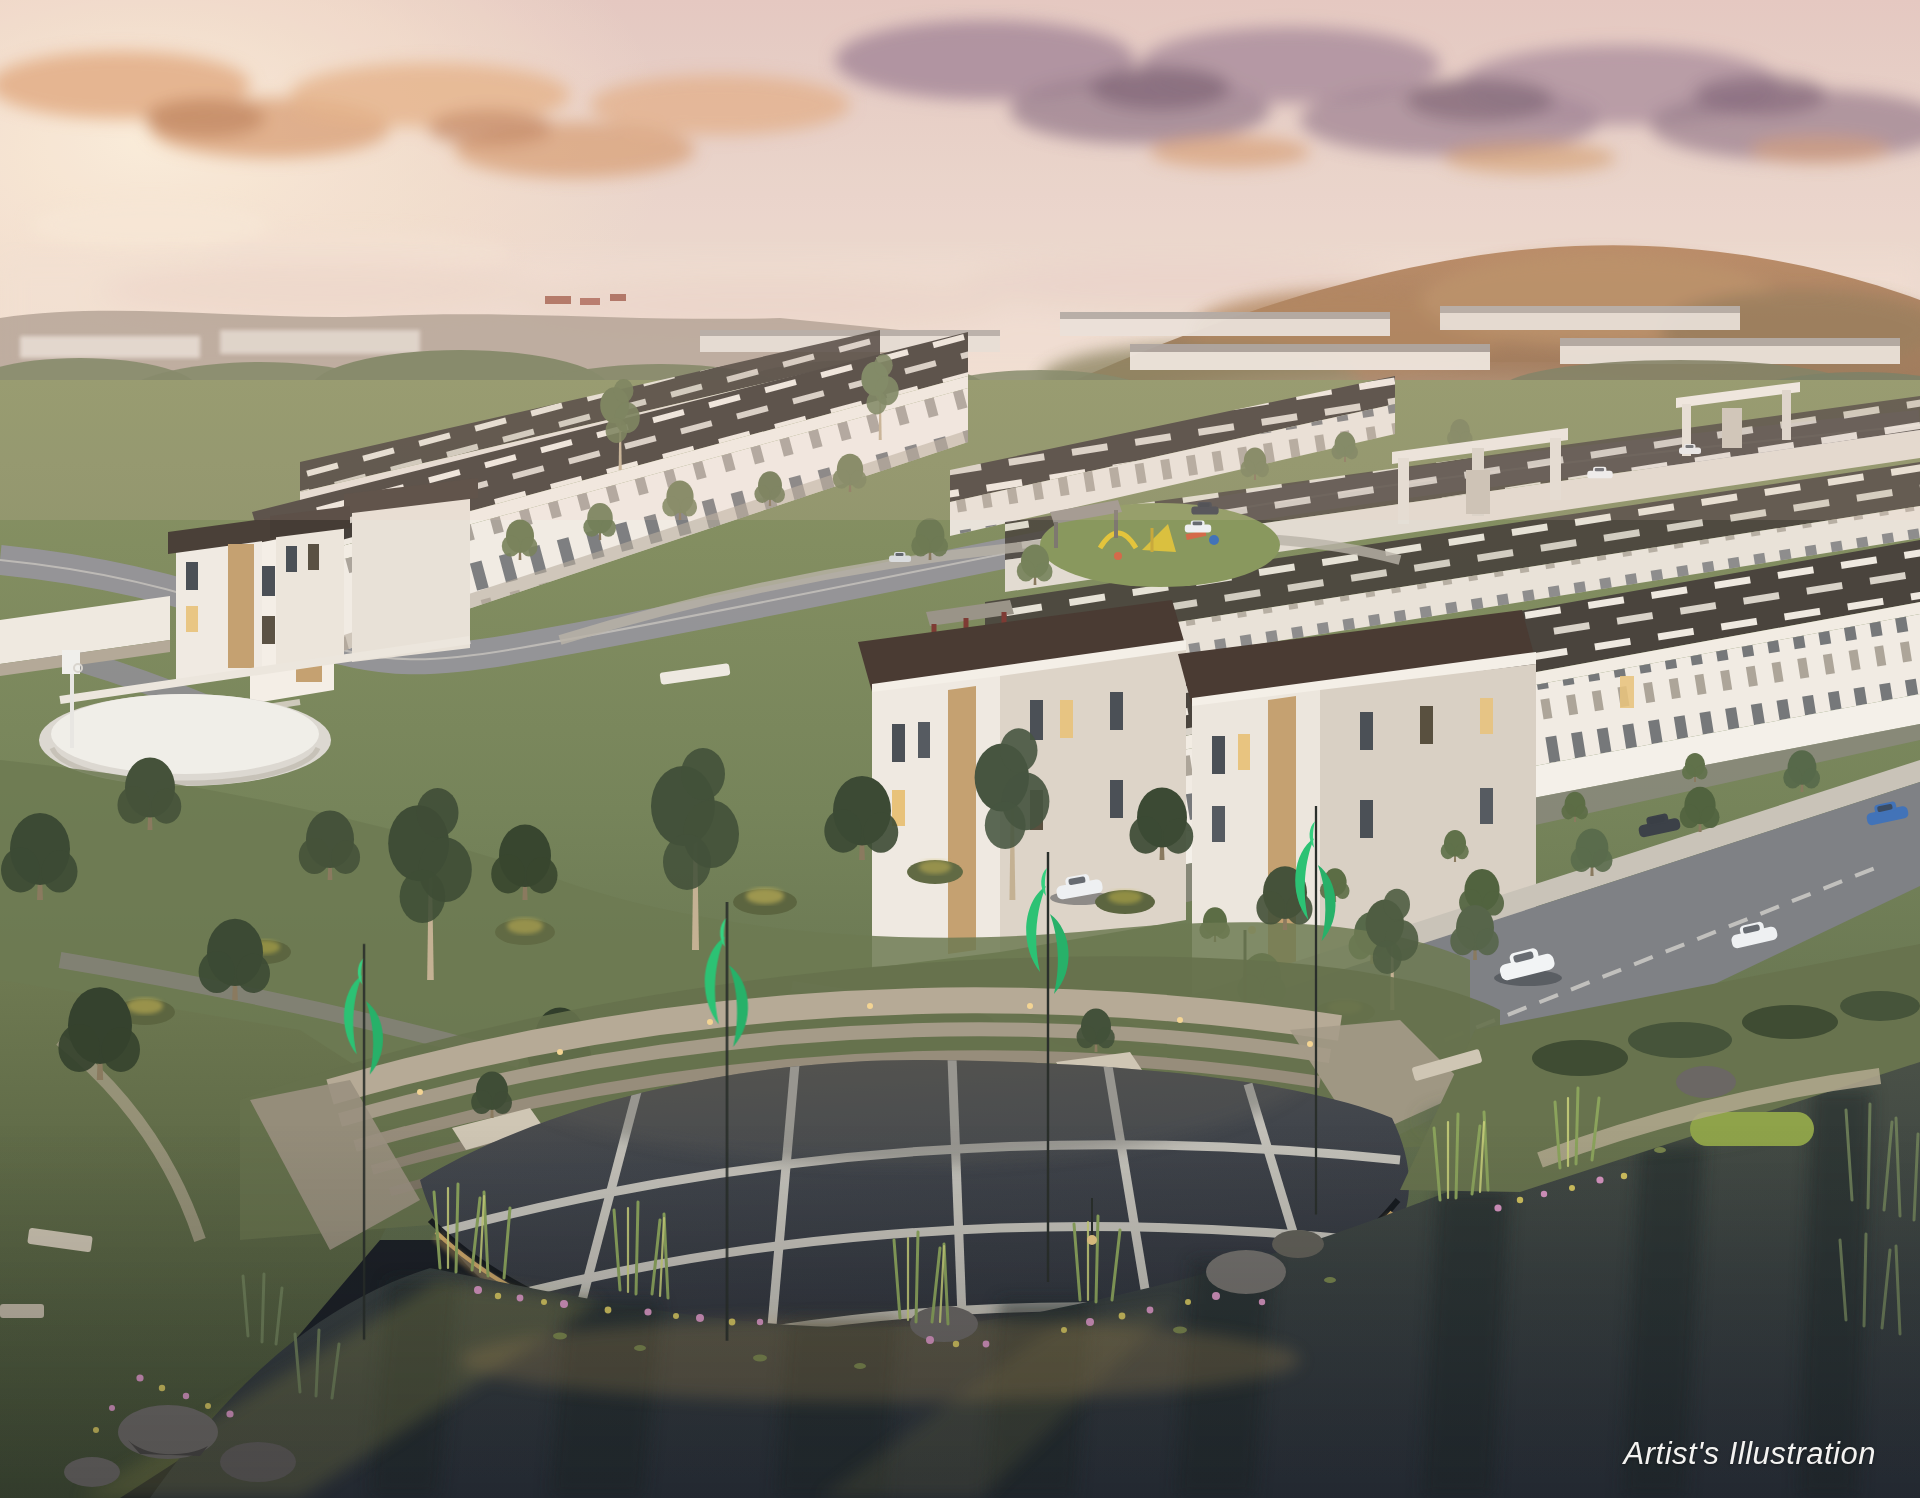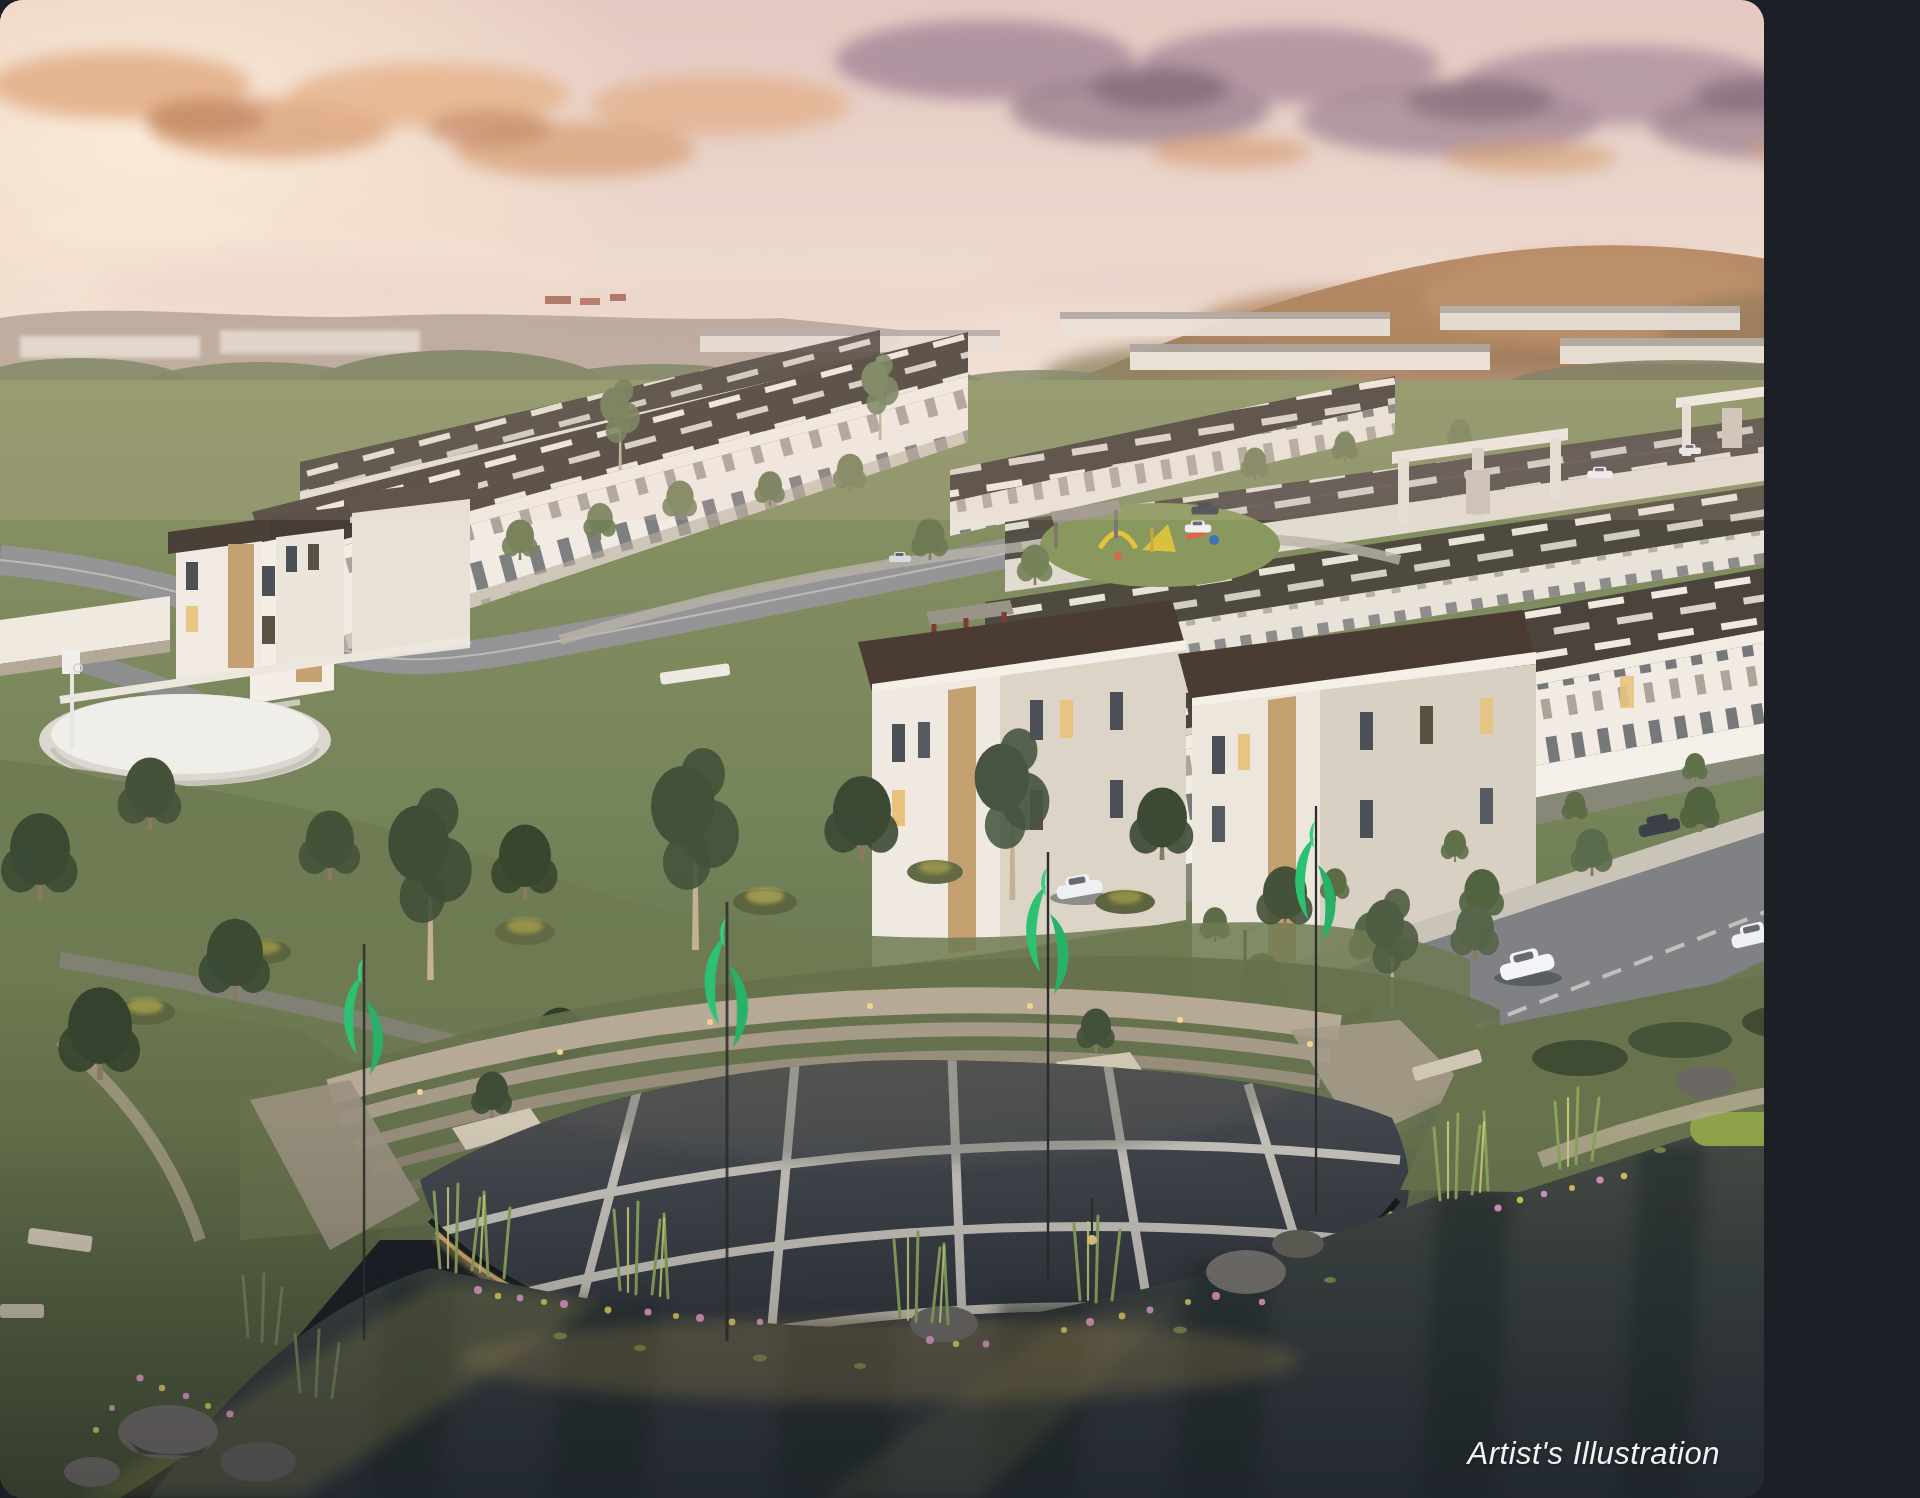--- a/index.html
+++ b/index.html
@@ -1,17 +1,17 @@
 <!DOCTYPE html>
 <html style="--sky_top: #e7cfc6; --sky_glow: #fdf3df; --cloud_warm: #e0a87c; --cloud_mauve: #977b91; --hill_left: #a89a8c; --hill_right: #b3835c; --treeline: #77815f; --grass: #7d8a5c; --grass_dark: #4d593b; --road: #96959a; --path: #b3a98f; --facade: #f1ebe3; --facade_shade: #d9d1c5; --roof: #46403a; --roof_gap: #efe9e0; --accent_tan: #c5a171; --window_lit: #e8c27a; --concrete: #b6aa96; --plaza: #3f434a; --plaza_line: #d5d2c8; --banner_green: #2cc274; --water_top: #4c5348; --water_deep: #2d333c; --glow_warm: #dcb36e; --flower_pink: #d493be; --flower_gold: #cfc05e; --playground_yellow: #e3c43c; --gazebo_red: #7e3b34; --car_blue: #4273b8; --caption: #f4f3f1;"><head>
 <meta charset="utf-8">
 <style>
   html,body{margin:0;padding:0;background:#1c2026;}
-  .stage{position:relative;width:1764px;height:1498px;overflow:hidden;
-         font-family:"Liberation Sans",sans-serif;border-radius:23px;}
+  .stage{position:relative;width:1920px;height:1498px;overflow:hidden;
+         font-family:"Liberation Sans",sans-serif;}
   .stage svg{position:absolute;inset:0;display:block;}
   .caption{
     position:absolute;right:44px;bottom:26px;
     font-family:"Liberation Sans",sans-serif;
     font-style:italic;font-size:31px;letter-spacing:.5px;
     color:var(--caption,#f4f3f1);
     text-shadow:0 1px 3px rgba(0,0,0,.35);
     user-select:none;
   }
 </style>

